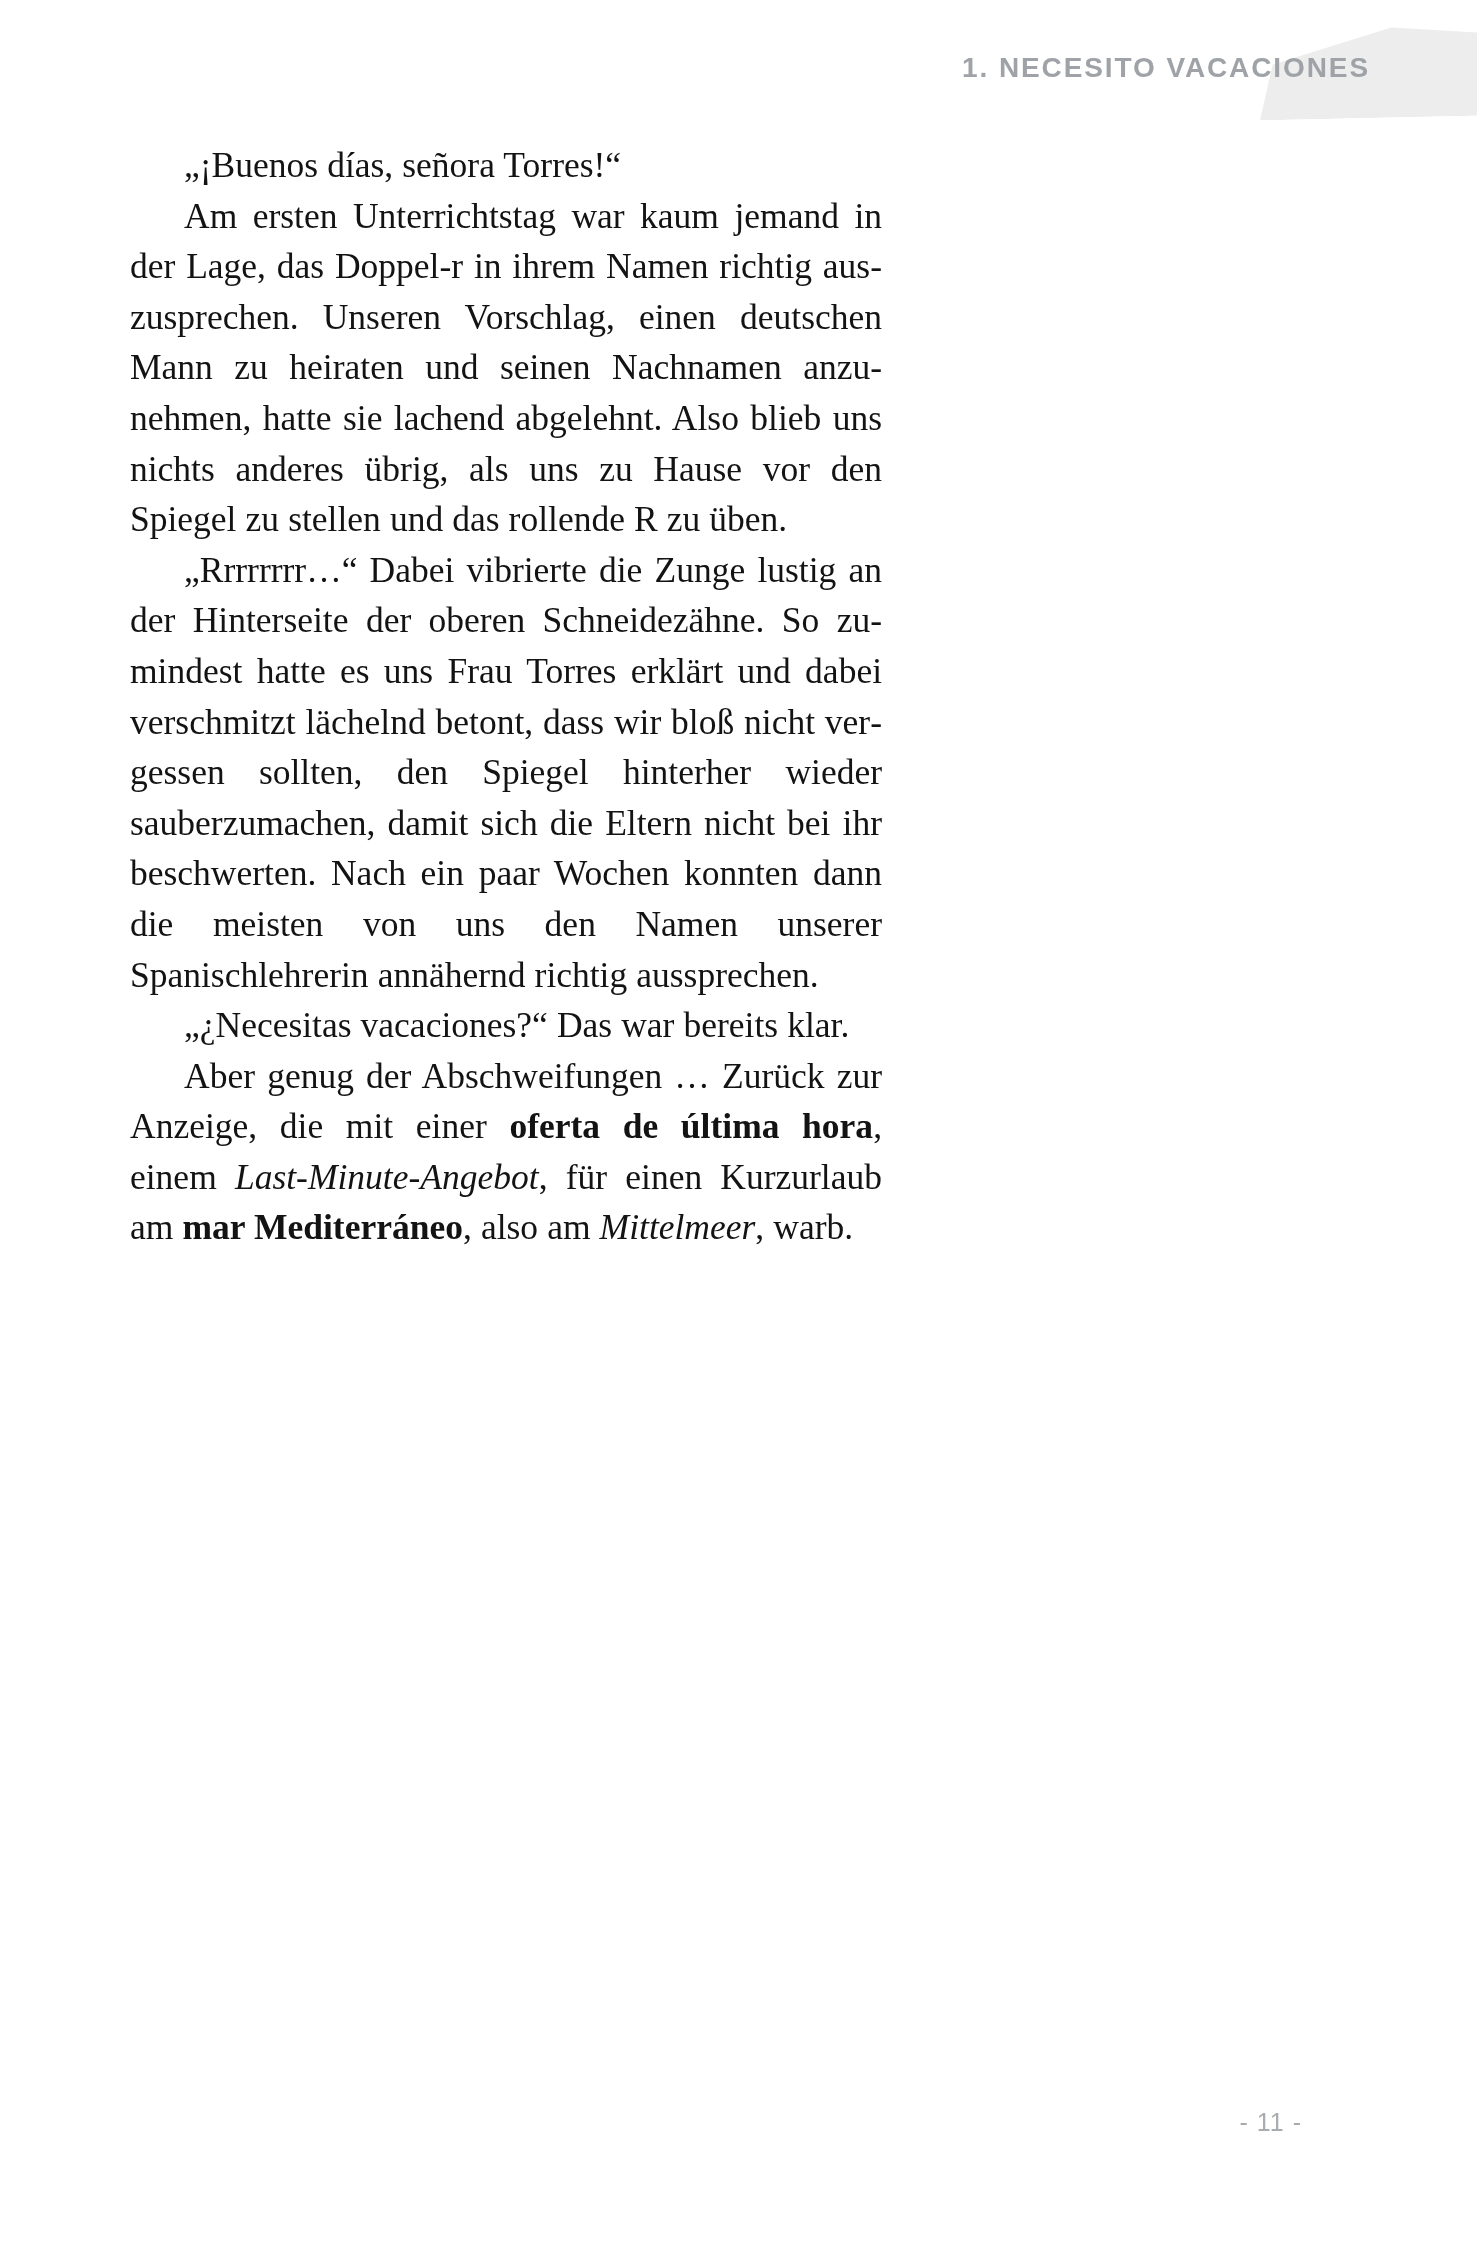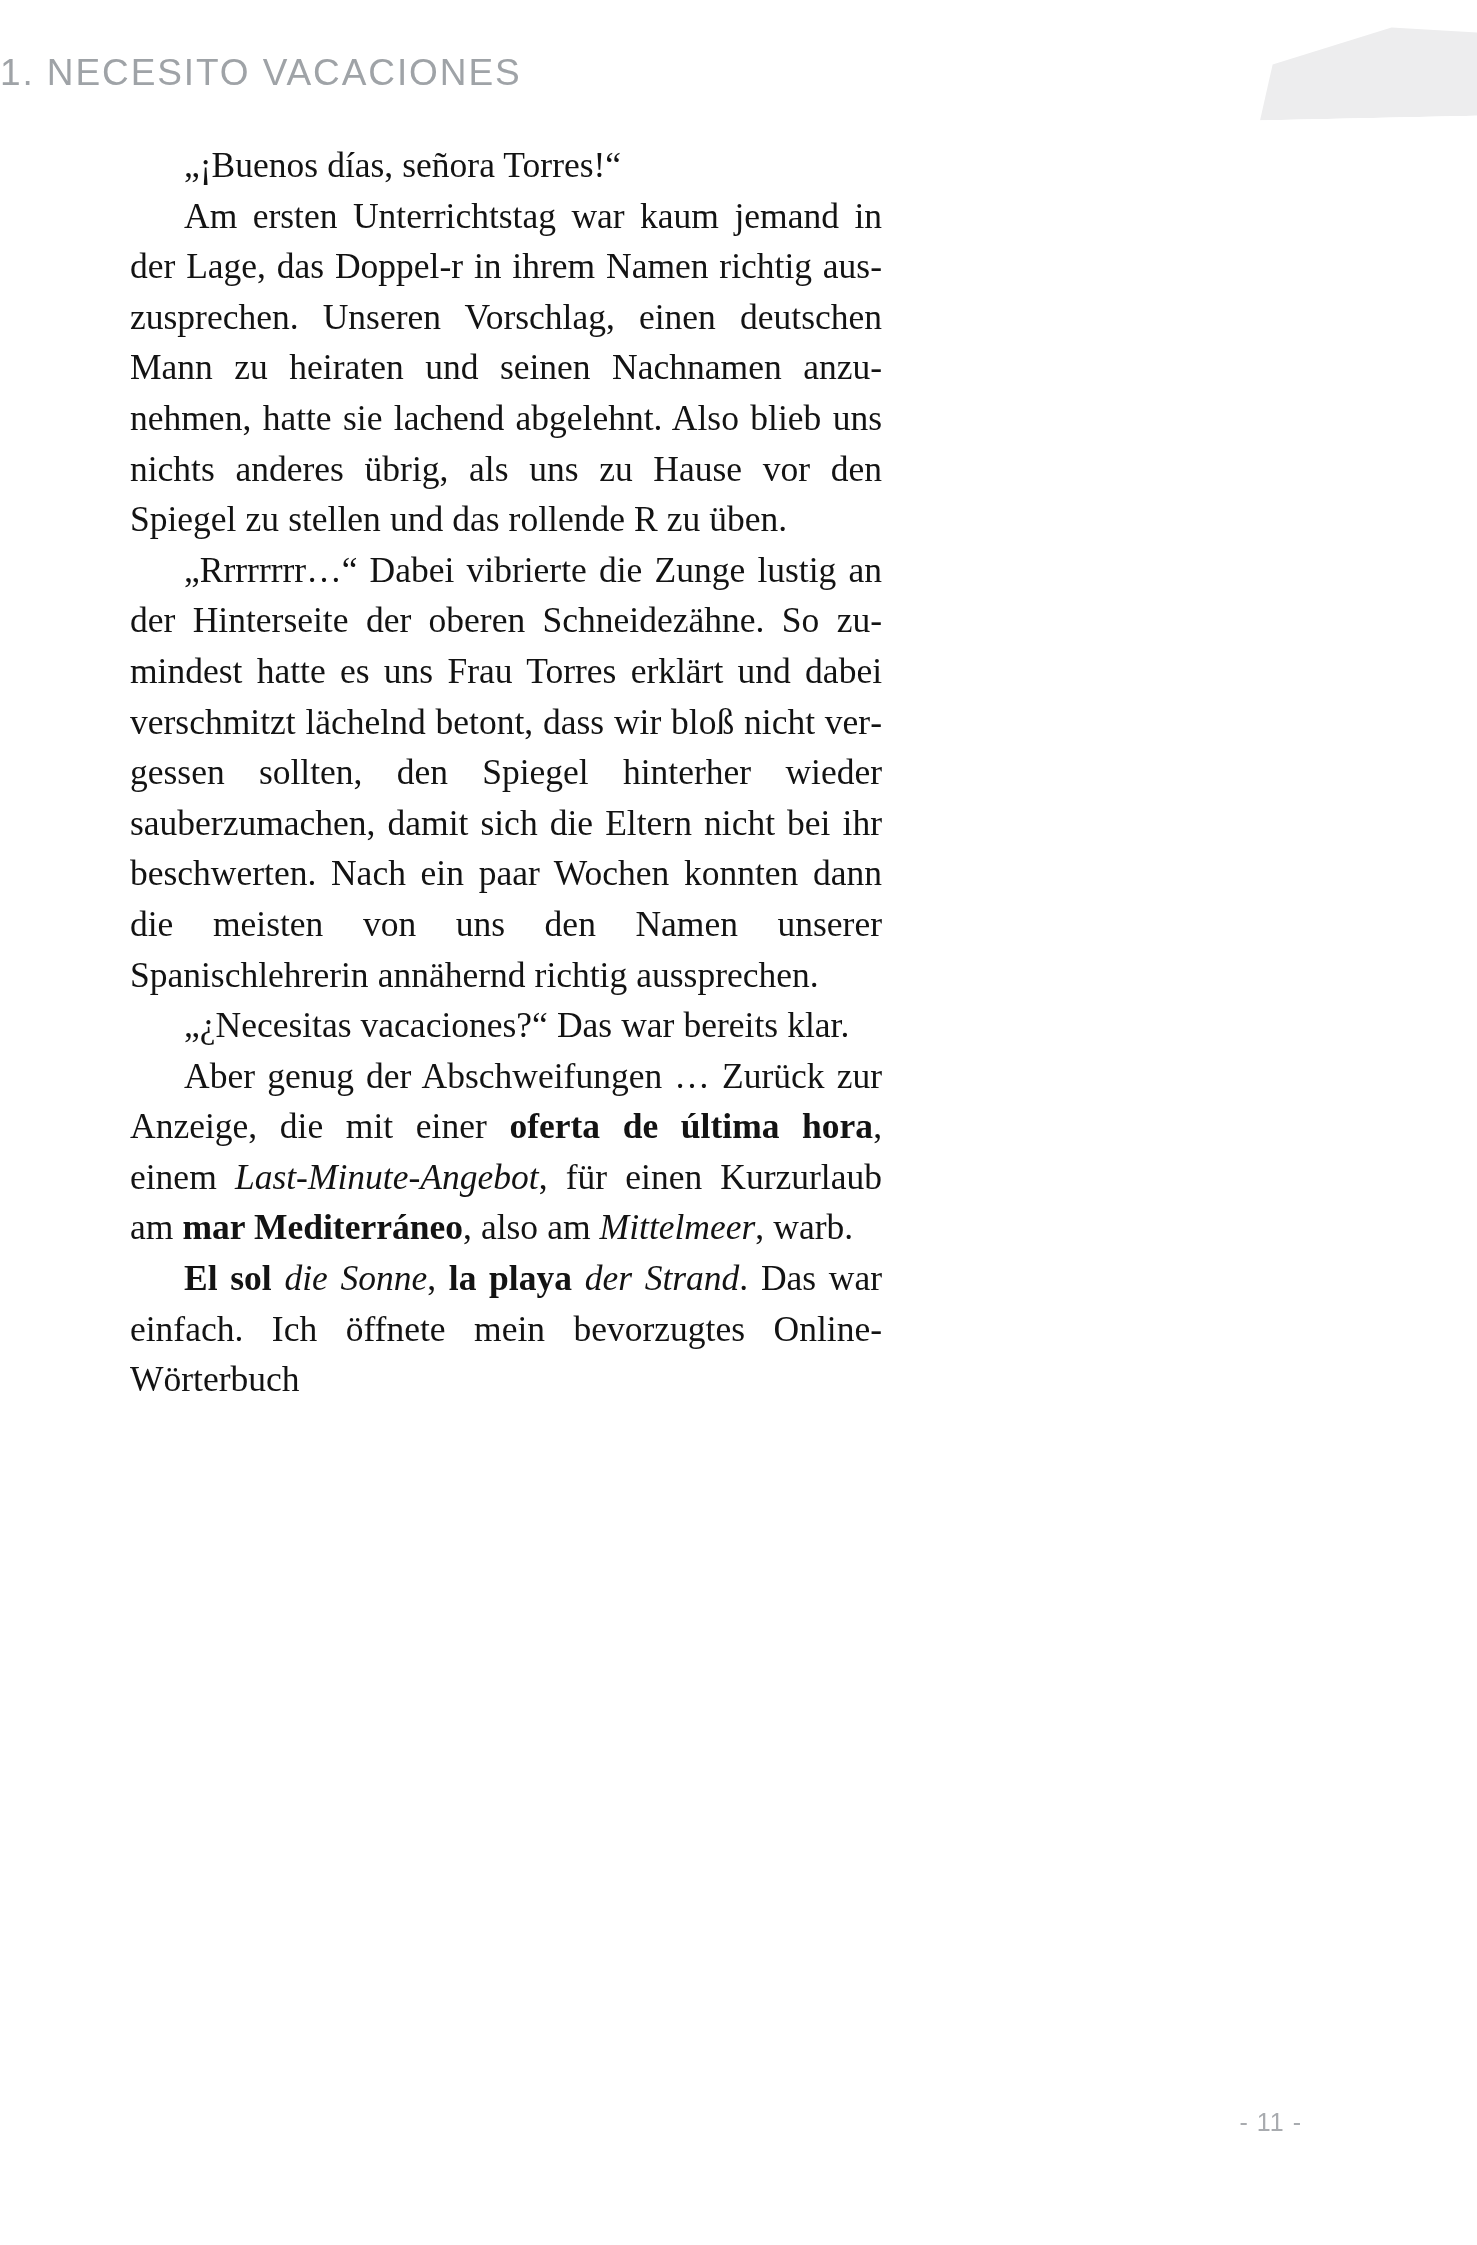--- a/index.html
+++ b/index.html
@@ -28,25 +28,26 @@
     transform: rotate(-1.2deg);
     pointer-events: none;
   }
 
   
   .running-header {
     position: absolute;
     top: 52px;
     left: 0;
     right: 107px;
+    text-align: right;
     font-family: "Liberation Sans", "DejaVu Sans", sans-serif;
-    font-size: 37px;
+    font-size: 28px;
     letter-spacing: 1.9px;
     color: #9fa3a7;
-    font-weight: 400;
+    font-weight: 700;
     white-space: nowrap;
   }
 
   
   .page-body {
     position: absolute;
     top: 140px;
     left: 130px;
     width: 752px;
   }
@@ -88,16 +89,15 @@
 <div class="corner-artifact"></div>
 
 <div class="running-header">1. NECESITO VACACIONES</div>
 
 <div class="page-body">
   <p class="para"><span>„¡Buenos días, señora Torres!“</span></p>
   <p class="para"><span>Am ersten Unterrichtstag war kaum jemand in der Lage, das Doppel-r in ihrem Namen richtig aus­zusprechen. Unseren Vorschlag, einen deutschen Mann zu heiraten und seinen Nachnamen anzu­nehmen, hatte sie lachend abgelehnt. Also blieb uns nichts anderes übrig, als uns zu Hause vor den Spiegel zu stellen und das rollende R zu üben.</span></p>
   <p class="para"><span>„Rrrrrrrr…“ Dabei vibrierte die Zunge lustig an der Hinterseite der oberen Schneidezähne. So zu­mindest hatte es uns Frau Torres erklärt und dabei verschmitzt lächelnd betont, dass wir bloß nicht ver­gessen sollten, den Spiegel hinterher wieder sauberzu­machen, damit sich die Eltern nicht bei ihr beschwer­ten. Nach ein paar Wochen konnten dann die meisten von uns den Namen unserer Spanischlehrerin annä­hernd richtig aussprechen.</span></p>
   <p class="para last-line-left"><span>„¿Necesitas vacaciones?“ Das war bereits klar.</span></p>
   <p class="para"><span>Aber genug der Abschweifungen … Zurück zur Anzeige, die mit einer </span><b>oferta de última hora</b><span>, einem </span><i>Last-Minute-Angebot</i><span>, für einen Kurzurlaub am </span><b>mar Mediterráneo</b><span>, also am </span><i>Mittelmeer</i><span>, warb.</span></p>
-  <p class="para"><b>El sol</b><span> </span><i>die Sonne</i><span>, </span><b>la playa</b><span> </span><i>der Strand</i><span>. Das war ein­fach. Ich öffnete mein bevorzugtes Online-Wörterbuch</span></p>
 </div>
 
 <div class="page-number">- 11 -</div>
 
 </body></html>

